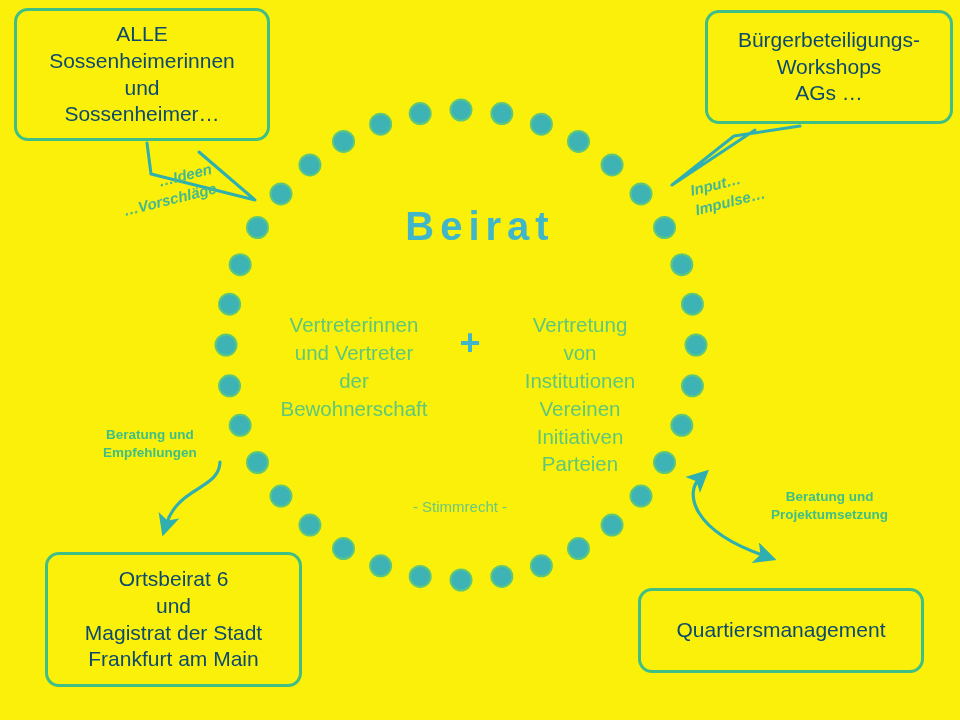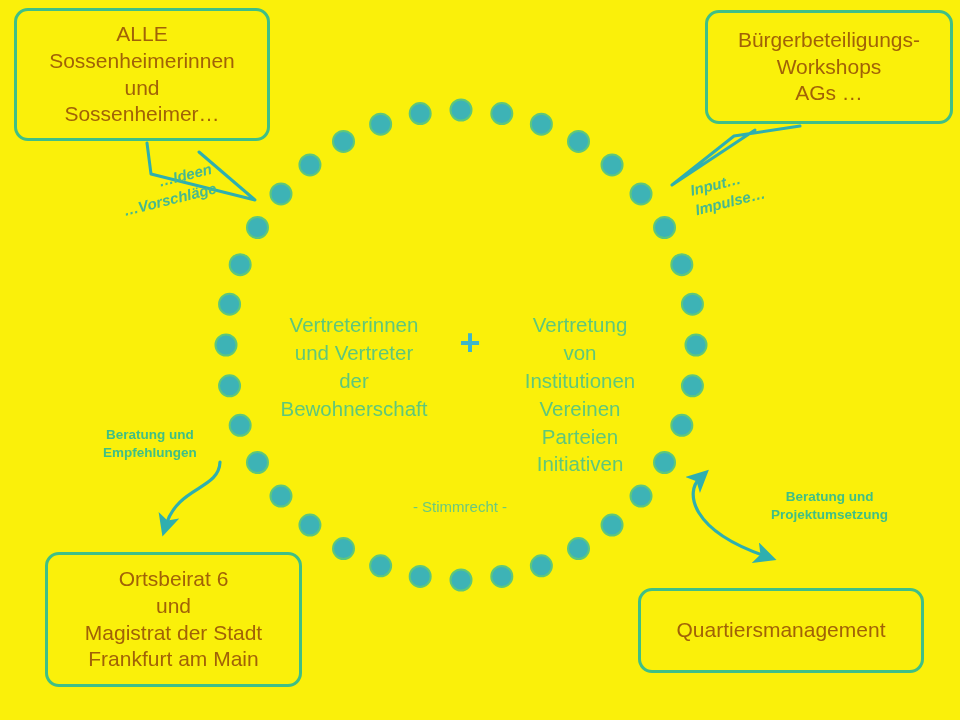--- a/index.html
+++ b/index.html
@@ -20,21 +20,21 @@
     left: 0;
     top: 0;
     width: 960px;
     height: 720px;
   }
   .bubble {
     position: absolute;
     border: 3px solid #3FBF86;
     border-radius: 14px;
     background: transparent;
-    color: #a16207;
+    color: #0c4a6e;
     text-align: center;
     box-sizing: border-box;
     display: flex;
     align-items: center;
     justify-content: center;
     line-height: 1.28;
   }
   .bubble .line { display: block; white-space: nowrap; }
 
   #bubble-all {
@@ -215,37 +215,38 @@
       <span class="line">Workshops</span>
       <span class="line">AGs …</span>
     </div>
   </div>
 
   <div class="tail-label" id="label-input">
     <div>Input…</div>
     <div>Impulse…</div>
   </div>
 
+  <div id="beirat-title">Beirat</div>
 
   <div class="center-col" id="col-left">
     <span class="line">Vertreterinnen</span>
     <span class="line">und Vertreter</span>
     <span class="line">der</span>
     <span class="line">Bewohnerschaft</span>
   </div>
 
   <div id="plus-sign">+</div>
 
   <div class="center-col" id="col-right">
     <span class="line">Vertretung</span>
     <span class="line">von</span>
     <span class="line">Institutionen</span>
     <span class="line">Vereinen</span>
+    <span class="line">Initiativen</span>
     <span class="line">Parteien</span>
-    <span class="line">Initiativen</span>
   </div>
 
   <div id="stimmrecht">- Stimmrecht -</div>
 
   <div class="flow-label" id="label-beratung-empfehlungen">
     <div>Beratung und</div>
     <div>Empfehlungen</div>
   </div>
 
   <div class="bubble" id="box-ortsbeirat">

